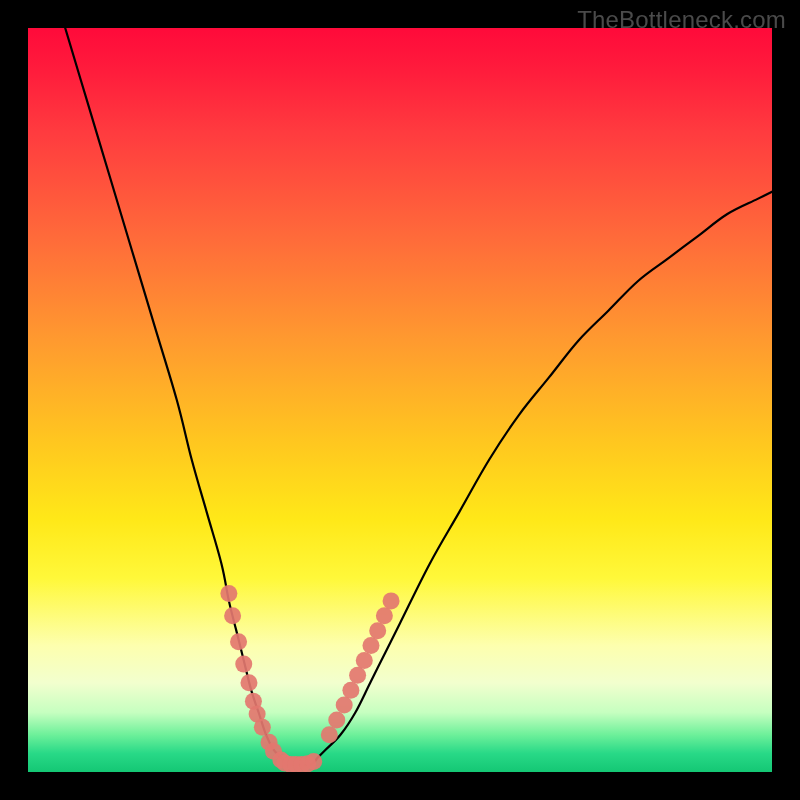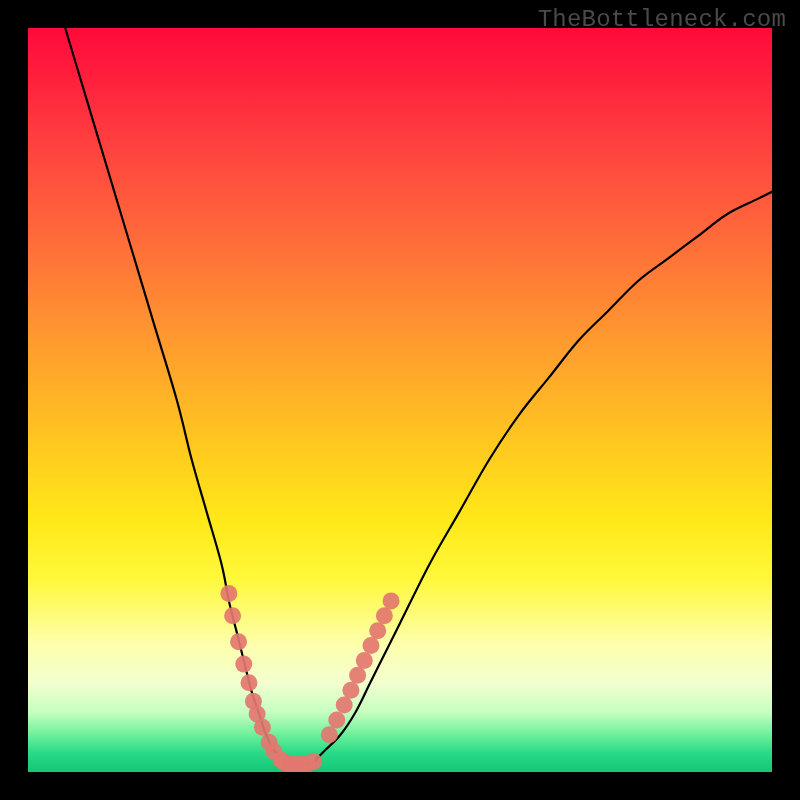--- a/index.html
+++ b/index.html
@@ -11,21 +11,20 @@
     background: #000;
     font-family: Arial, Helvetica, sans-serif;
   }
   .frame {
     position: absolute;
     left: 0;
     top: 0;
     width: 800px;
     height: 800px;
     background: #000;
-    font-family: Liberation Mono, monospace;
   }
   .plot-area {
     position: absolute;
     left: 28px;
     top: 28px;
     width: 744px;
     height: 744px;
     overflow: hidden;
   }
   .gradient {

